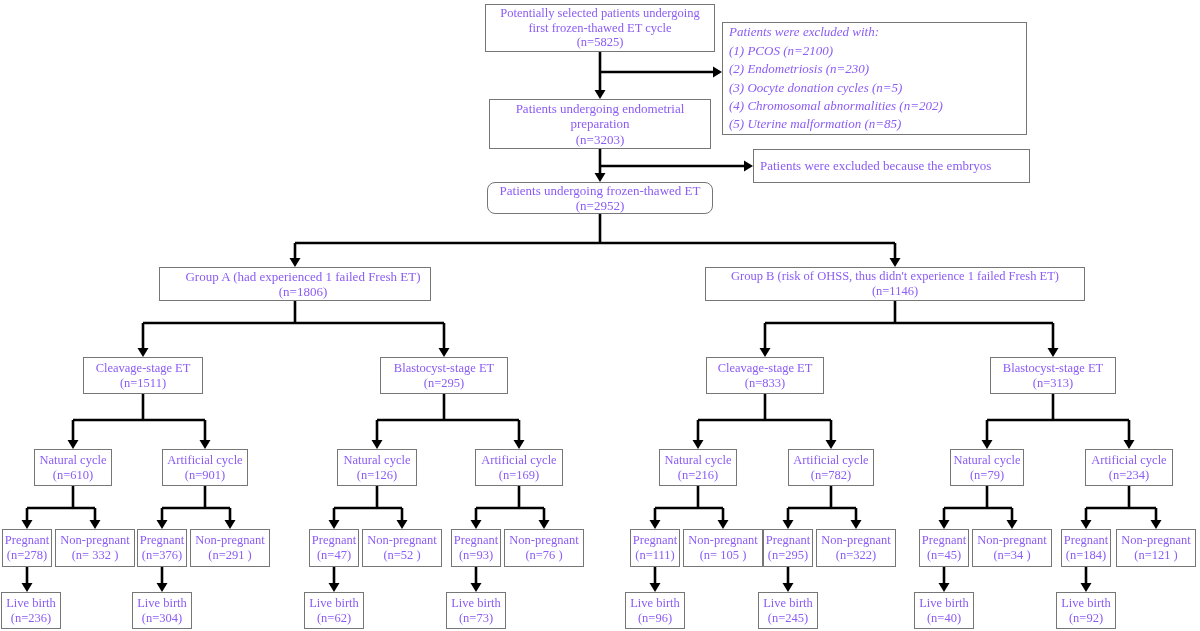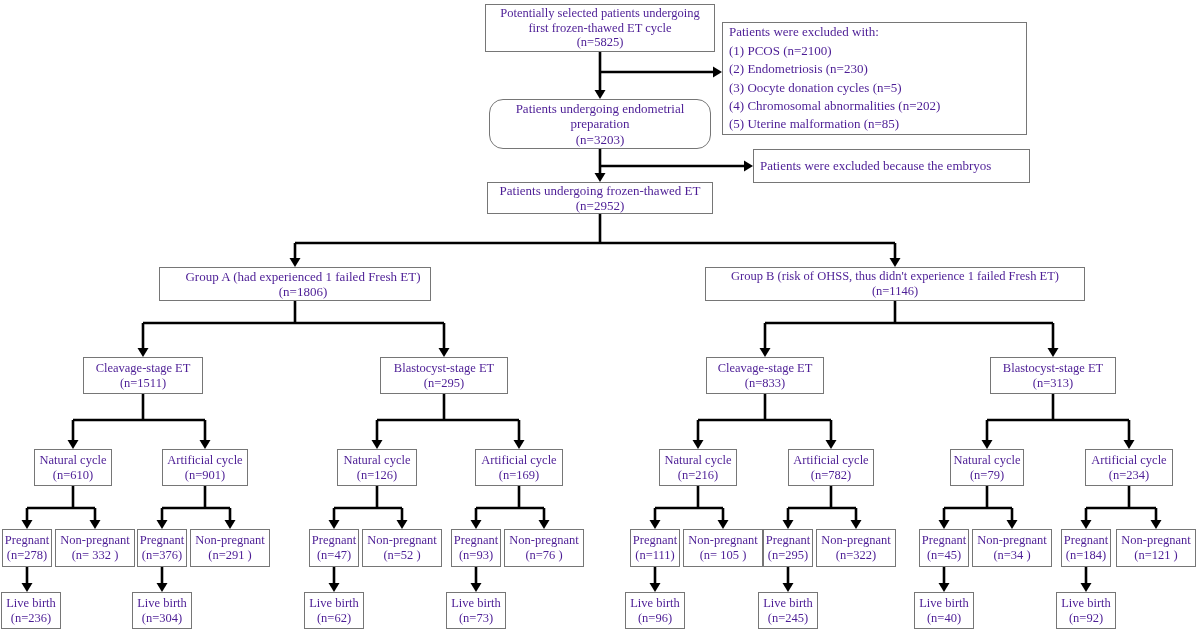--- a/index.html
+++ b/index.html
@@ -1,21 +1,21 @@
 <!DOCTYPE html>
 <html><head>
 <meta charset="utf-8">
 <style>
   html,body{margin:0;padding:0;background:#ffffff;}
   #canvas{
     position:relative;
     width:1200px;height:631px;
     background:#ffffff;
     font-family:"Liberation Serif","DejaVu Serif",serif;
-    color:#4c1d95;
+    color:#8b5cf6;
     overflow:hidden;
   }
   #wires{position:absolute;left:0;top:0;width:1200px;height:631px;}
   .node{
     position:absolute;
     box-sizing:border-box;
     border:1px solid #767676;
     background:#ffffff;
     display:flex;flex-direction:column;justify-content:center;align-items:center;
     text-align:center;
@@ -144,37 +144,37 @@
       <polygon points="788,592 782.5,583 793.5,583" fill="#000000"></polygon>
       <polygon points="944,592 938.5,583 949.5,583" fill="#000000"></polygon>
       <polygon points="1086,592 1080.5,583 1091.5,583" fill="#000000"></polygon>
     </svg>
 
 <div class="node" style="left: 485px; top: 4px; width: 230px; height: 48px; font-size: 12.5px;">
       <div class="line">Potentially selected patients undergoing</div>
       <div class="line">first frozen-thawed ET cycle</div>
       <div class="line">(n=5825)</div>
     </div>
-    <div class="node left" style="left: 722px; top: 22px; width: 305px; height: 113px; font-size: 13px;">
+    <div class="node left" style="left: 722px; top: 22px; width: 305px; height: 113px; font-size: 13px; font-style: italic;">
       <div class="line">Patients were excluded with:</div>
       <div class="line">(1) PCOS (n=2100)</div>
       <div class="line">(2) Endometriosis (n=230)</div>
       <div class="line">(3) Oocyte donation cycles (n=5)</div>
       <div class="line">(4) Chromosomal abnormalities (n=202)</div>
       <div class="line">(5) Uterine malformation (n=85)</div>
     </div>
-    <div class="node" style="left: 489px; top: 99px; width: 222px; height: 50px; font-size: 13px; border-radius: 14px;">
+    <div class="node" style="left: 489px; top: 99px; width: 222px; height: 50px; font-size: 13px;">
       <div class="line">Patients undergoing endometrial</div>
       <div class="line">preparation</div>
       <div class="line">(n=3203)</div>
     </div>
     <div class="node left" style="left: 753px; top: 149px; width: 277px; height: 34px; font-size: 13px;">
       <div class="line">Patients were excluded because the embryos</div>
     </div>
-    <div class="node" style="left: 487px; top: 182px; width: 226px; height: 32px; font-size: 13px;">
+    <div class="node" style="left: 487px; top: 182px; width: 226px; height: 32px; font-size: 13px; border-radius: 8px;">
       <div class="line">Patients undergoing frozen-thawed  ET</div>
       <div class="line">(n=2952)</div>
     </div>
     <div class="node" style="left: 159px; top: 267px; width: 272px; height: 34px; font-size: 13px; padding-left: 16px;">
       <div class="line">Group A (had experienced 1 failed Fresh ET)</div>
       <div class="line">(n=1806)</div>
     </div>
     <div class="node" style="left: 705px; top: 267px; width: 380px; height: 34px; font-size: 12.5px;">
       <div class="line">Group B  (risk of OHSS, thus didn't experience 1 failed Fresh ET)</div>
       <div class="line">(n=1146)</div>

